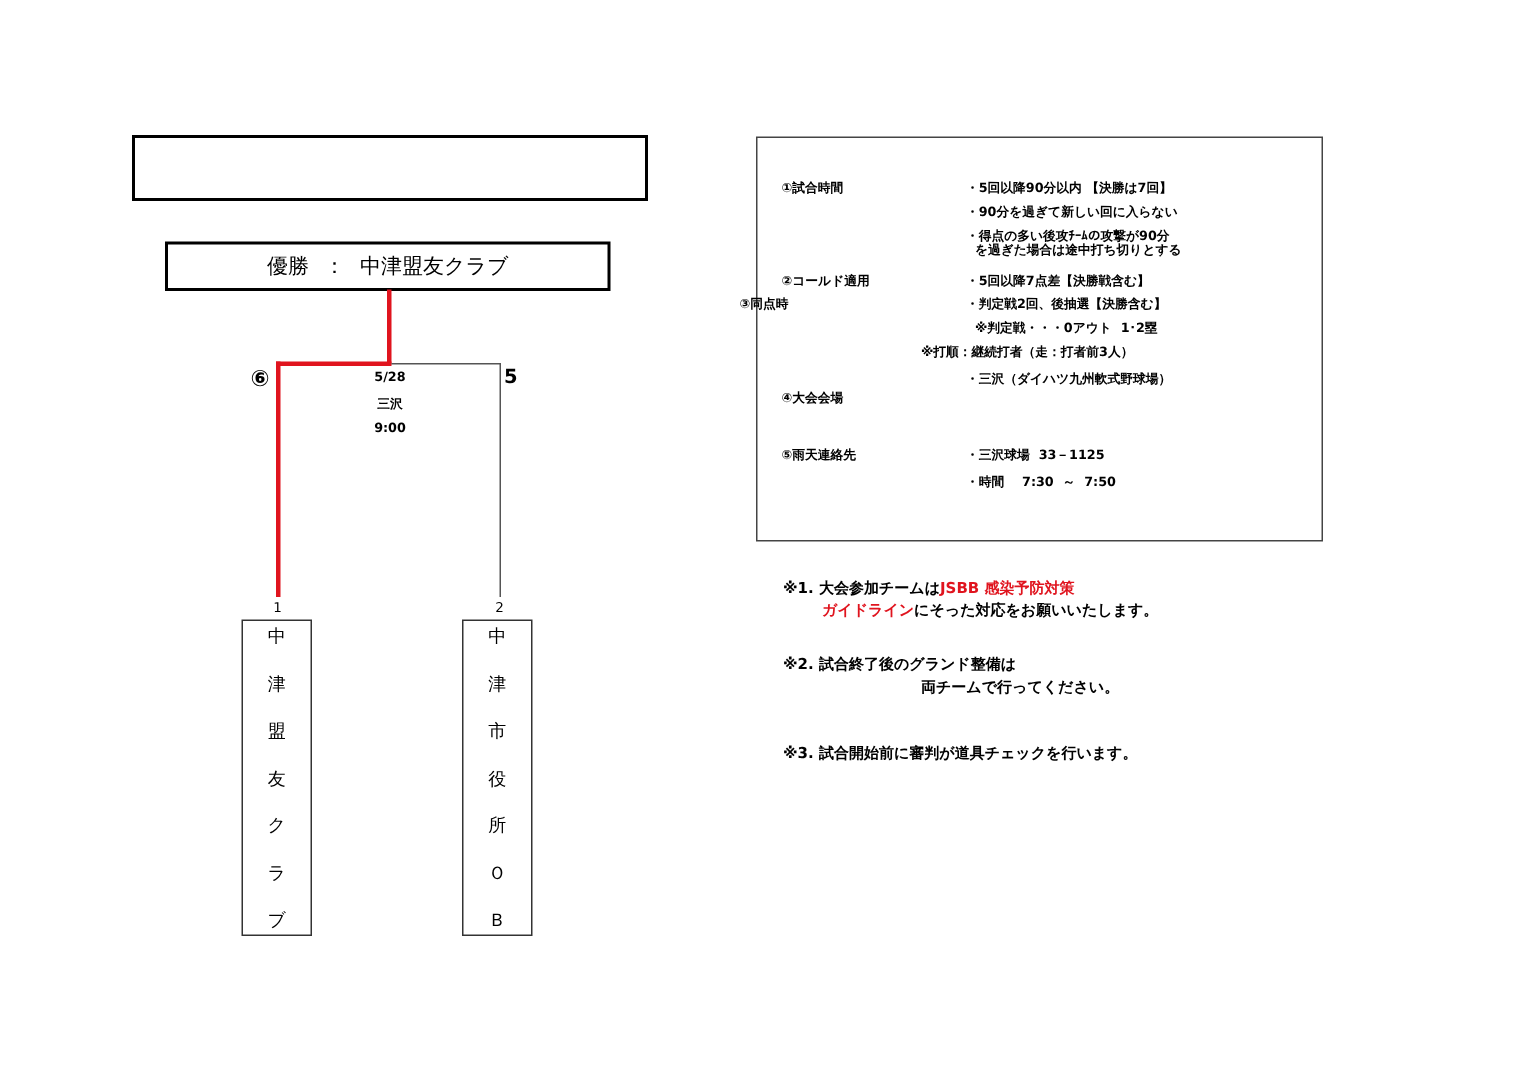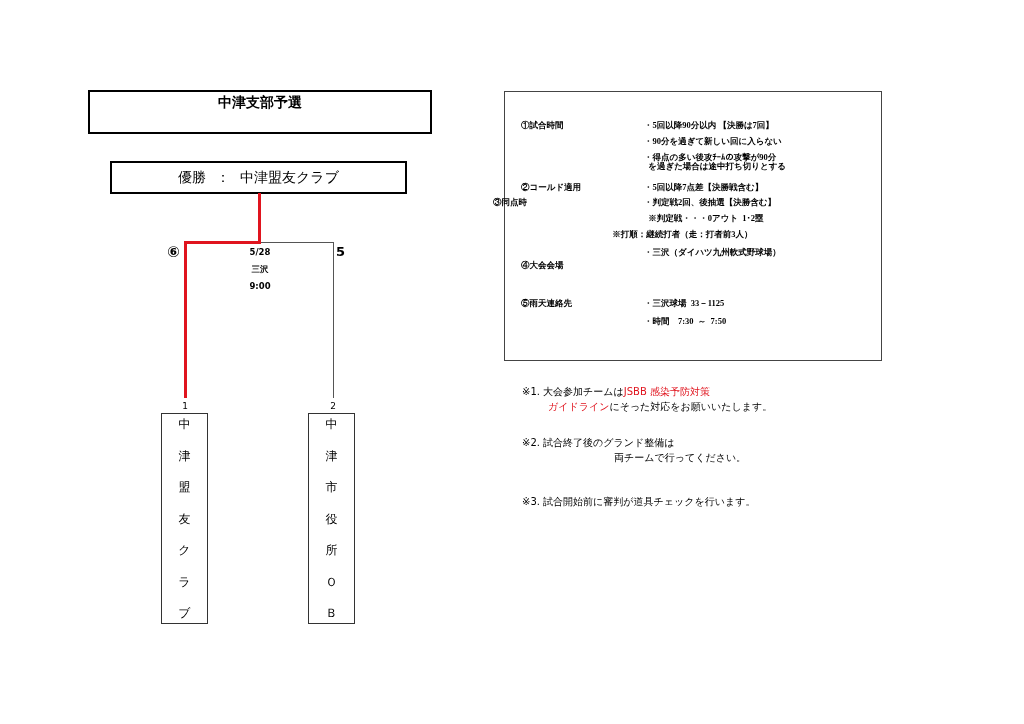--- a/index.html
+++ b/index.html
@@ -25,29 +25,28 @@
   .team-box {
     top: 413px; width: 47px; height: 211px; border: 1.5px solid #333;
     display: flex; flex-direction: column; align-items: center; justify-content: space-between;
     font-size: 12px; padding: 2px 0 1px 0; box-sizing: border-box;
   }
   .team-num { font-size: 9px; text-align: center; width: 20px; }
   .info-box {
     left: 504px; top: 91px; width: 378px; height: 270px; border: 1.5px solid #444;
     box-sizing: border-box;
   }
-  .info-row { position: absolute; font-size: 8.5px; font-weight: bold; white-space: nowrap; font-family: Liberation Serif, serif; }
-  .note { position: absolute; font-size: 10px; font-weight: normal; white-space: nowrap; }
+  .info-row { position: absolute; font-size: 8.5px; font-weight: bold; white-space: nowrap; }
+  .note { position: absolute; font-size: 10px; font-weight: bold; white-space: nowrap; }
   .red-text { color: #e0141e; }
 </style>
 </head>
 <body>
 
 <div class="abs title-box">
-  <div>中津支部予選</div>
 </div>
 
 <div class="abs champion-box">
   <span>優勝</span>
   <span>：</span>
   <span>中津盟友クラブ</span>
 </div>
 
 <div class="line red" style="left:258px; top:193px; width:3px; height:50px;"></div>
 <div class="line red" style="left:184px; top:241px; width:77px; height:3px;"></div>

